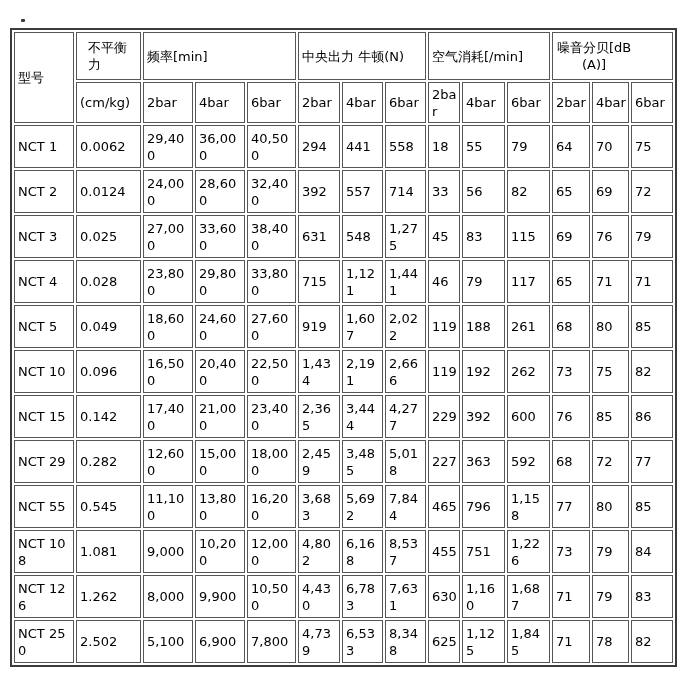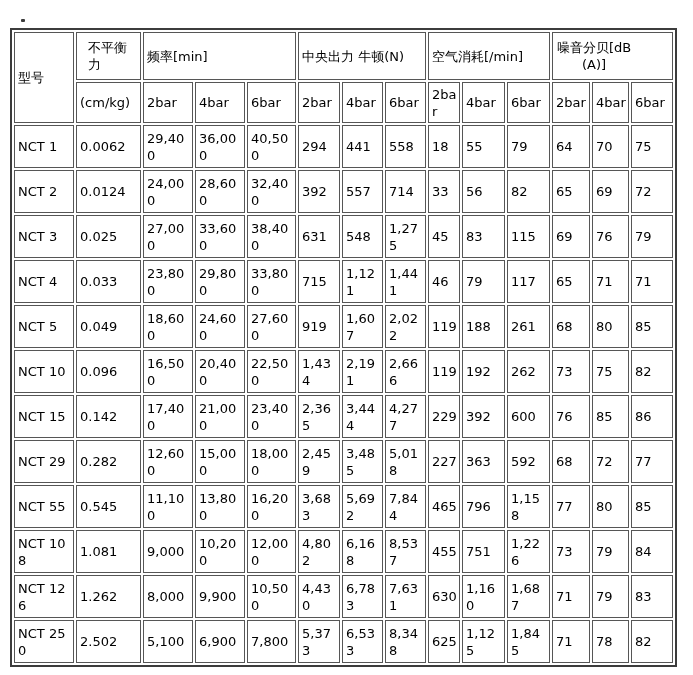--- a/index.html
+++ b/index.html
@@ -163,21 +163,21 @@
           <td>1,275</td>
           <td>45</td>
           <td>83</td>
           <td>115</td>
           <td>69</td>
           <td>76</td>
           <td>79</td>
         </tr>
         <tr>
           <td>NCT 4</td>
-          <td>0.033</td>
+          <td>0.028</td>
           <td>23,800</td>
           <td>29,800</td>
           <td>33,800</td>
           <td>715</td>
           <td>1,121</td>
           <td>1,441</td>
           <td>46</td>
           <td>79</td>
           <td>117</td>
           <td>65</td>
@@ -295,21 +295,21 @@
           <td>71</td>
           <td>79</td>
           <td>83</td>
         </tr>
         <tr>
           <td>NCT 250</td>
           <td>2.502</td>
           <td>5,100</td>
           <td>6,900</td>
           <td>7,800</td>
-          <td>5,373</td>
+          <td>4,739</td>
           <td>6,533</td>
           <td>8,348</td>
           <td>625</td>
           <td>1,125</td>
           <td>1,845</td>
           <td>71</td>
           <td>78</td>
           <td>82</td>
         </tr>
       </tbody>

